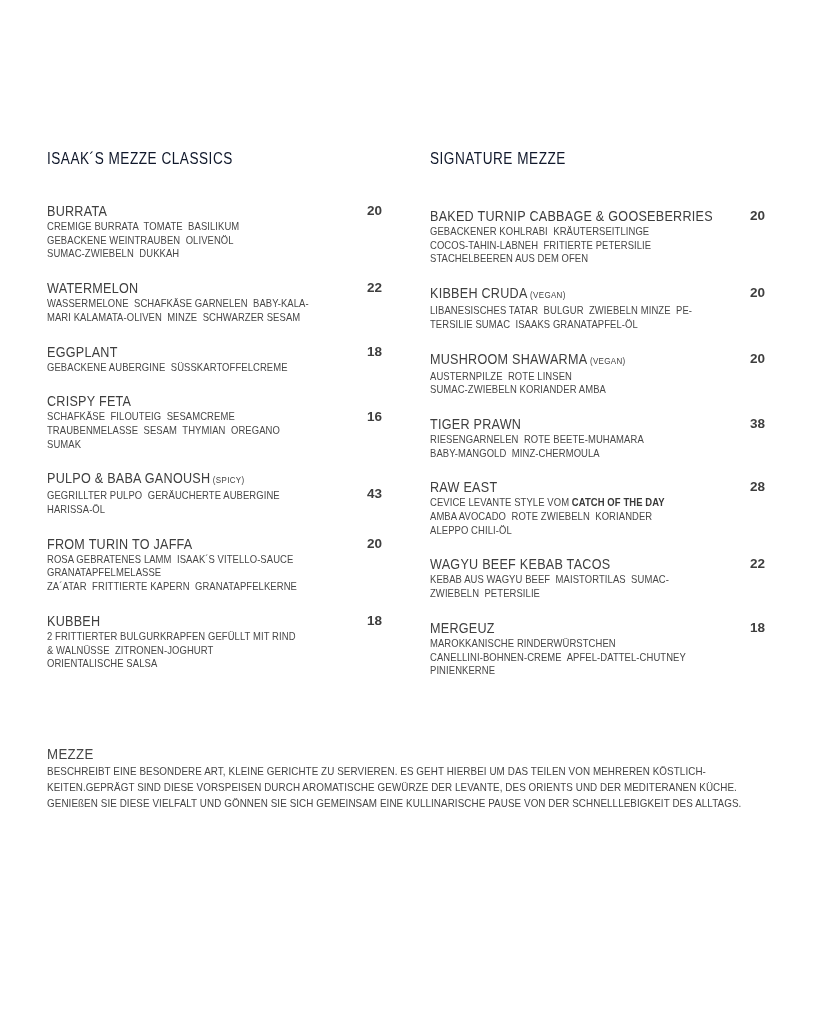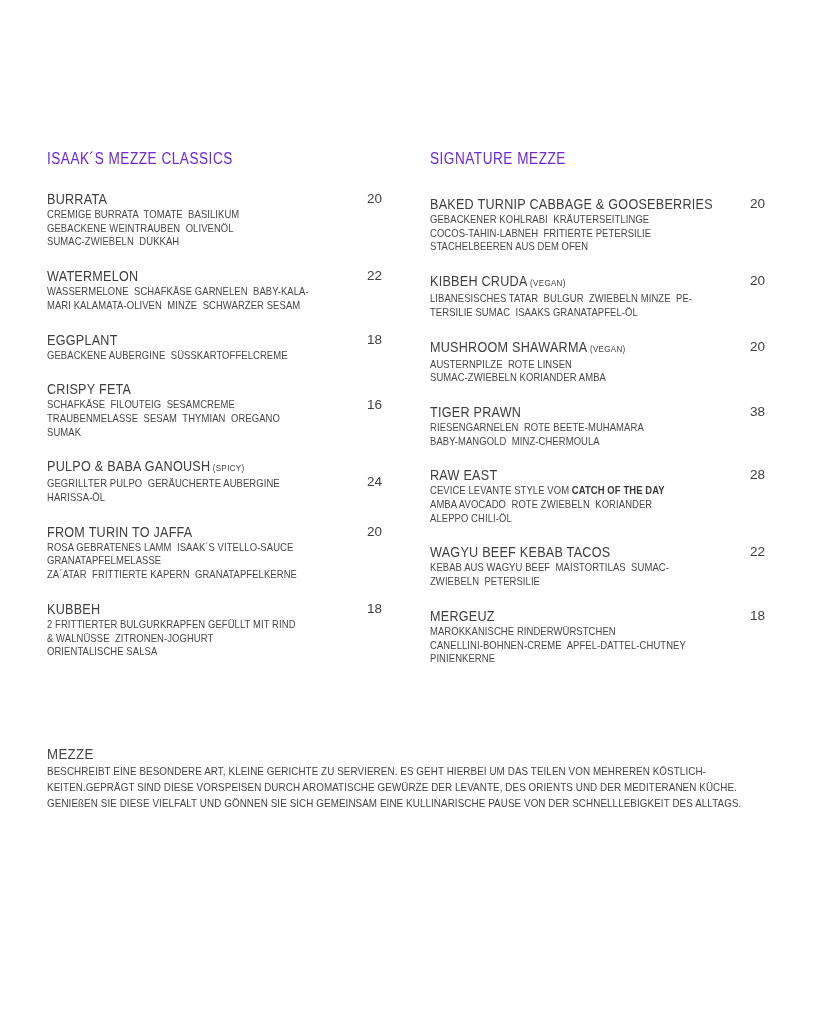--- a/index.html
+++ b/index.html
@@ -13,44 +13,44 @@
     position: relative;
     width: 821px; height: 1024px;
     background: #ffffff;
     overflow: hidden;
   }
   .col { position: absolute; top: 150px; width: 335px; }
   .col-left  { left: 47px; }
   .col-right { left: 430px; }
 
   .col-header {
-    margin: 0 0 21px 0;
+    margin: 0 0 33px 0;
     font-size: 16px; font-weight: 400;
-    color: #6d28d9; letter-spacing: 0.6px;
+    color: #0f172a; letter-spacing: 0.6px;
     white-space: nowrap;
   }
   .sx {
     display: inline-block;
     transform: scaleX(0.85);
     transform-origin: 0 50%;
     white-space: pre;
   }
   .col-right .item-list { padding-top: 5px; }
 
   .item { position: relative; margin-bottom: 17px; padding-right: 34px; }
   .item-title {
     font-size: 15px; line-height: 19px;
     color: #3e3e3e; letter-spacing: 0.3px;
     white-space: nowrap;
   }
   .item-title .sx { transform: scaleX(0.84); }
   .item-tag { font-size: 9.5px; letter-spacing: 0.4px; }
   .item-price {
     position: absolute; top: 2px; right: 0;
-    font-size: 13.5px; color: #3e3e3e;
+    font-size: 13.5px; color: #3e3e3e; font-weight: bold;
   }
   .item-price.shifted { top: 18px; }
   .desc-line {
     font-size: 11px; line-height: 13.7px;
     color: #474747; letter-spacing: 0.1px;
     white-space: nowrap;
   }
   .desc-line .sx { transform: scaleX(0.86); }
   .desc-strong { font-weight: bold; color: #383838; }
 
@@ -104,21 +104,21 @@
           <div class="item-title"><span class="sx">CRISPY FETA</span></div>
           <div class="item-price shifted">16</div>
           <div class="item-desc">
             <div class="desc-line"><span class="sx"><span>SCHAFKÄSE  FILOUTEIG  SESAMCREME</span></span></div>
             <div class="desc-line"><span class="sx"><span>TRAUBENMELASSE  SESAM  THYMIAN  OREGANO</span></span></div>
             <div class="desc-line"><span class="sx"><span>SUMAK</span></span></div>
           </div>
         </div>
         <div class="item">
           <div class="item-title"><span class="sx">PULPO &amp; BABA GANOUSH<span class="item-tag"> (SPICY)</span></span></div>
-          <div class="item-price shifted">24</div>
+          <div class="item-price shifted">43</div>
           <div class="item-desc">
             <div class="desc-line"><span class="sx"><span>GEGRILLTER PULPO  GERÄUCHERTE AUBERGINE</span></span></div>
             <div class="desc-line"><span class="sx"><span>HARISSA-ÖL</span></span></div>
           </div>
         </div>
         <div class="item">
           <div class="item-title"><span class="sx">FROM TURIN TO JAFFA</span></div>
           <div class="item-price">20</div>
           <div class="item-desc">
             <div class="desc-line"><span class="sx"><span>ROSA GEBRATENES LAMM  ISAAK´S VITELLO-SAUCE</span></span></div>

